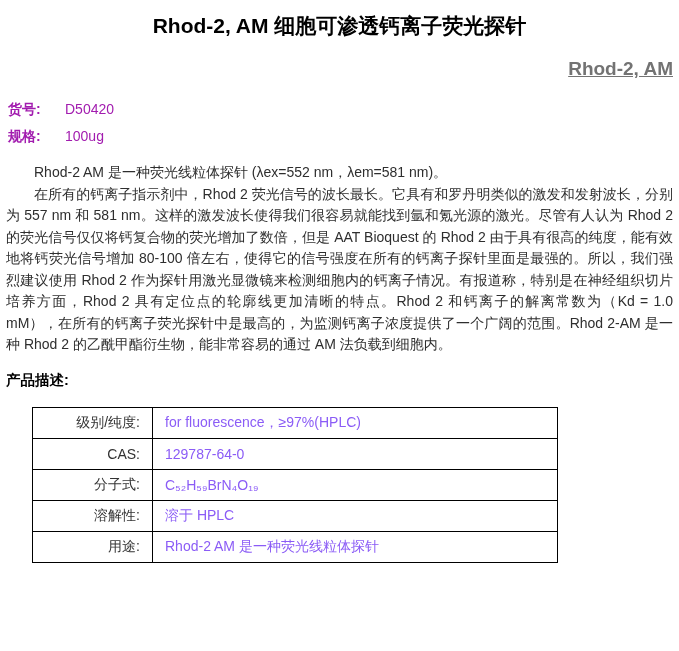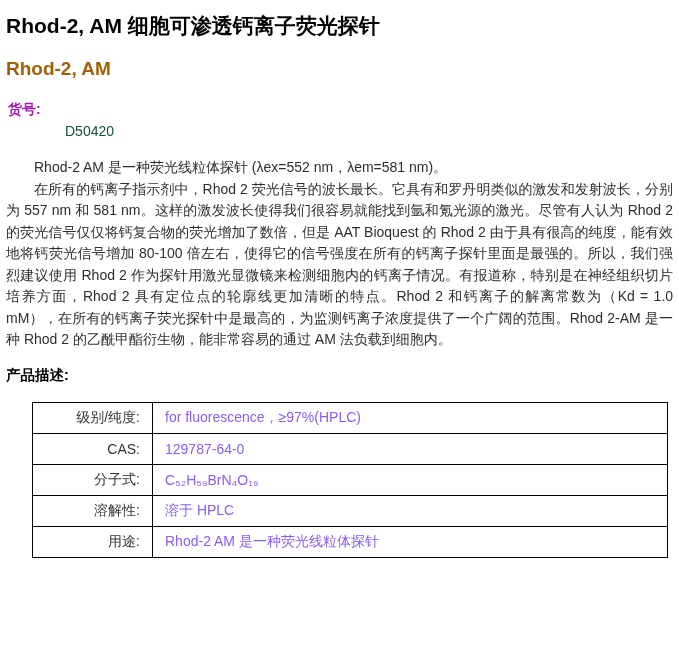--- a/index.html
+++ b/index.html
@@ -7,49 +7,49 @@
     width: 679px; height: 651px;
     font-family: "Liberation Sans", "DejaVu Sans", sans-serif;
     font-size: 14px;
     color: #2e2e2e;
     overflow: hidden;
   }
   .page { padding: 12px 6px 0 6px; box-sizing: border-box; }
 
   .doc-title {
     font-size: 21px; font-weight: bold; color: #000;
-    margin: 0;
+    text-align: center; margin: 0;
   }
   .doc-subtitle {
-    font-size: 19px; font-weight: bold; color: #a16207;
-    text-align: left; margin: 18px 0 0 0;
+    font-size: 19px; font-weight: bold; color: #737373;
+    text-align: right; margin: 18px 0 0 0; text-decoration: underline;
   }
 
   .info-block { margin-top: 16px; }
   .info-row { display: flex; line-height: 27px; }
   .info-label { font-weight: bold; color: #a21caf; min-width: 57px; padding-left: 2px; }
-  .info-value { color: #14532d; margin-top: 22px; }
+  .info-value { color: #a21caf; }
 
   .section-heading {
     font-size: 14.5px; font-weight: bold; color: #000;
     margin: 9px 0 0 0; line-height: 24px;
   }
 
   .desc-block { margin-top: 12px; }
   .desc-block p {
     margin: 0; text-align: justify; text-indent: 2em;
     line-height: 21.5px; color: #2e2e2e;
   }
 
   .props-heading { margin-top: 12px; }
 
   table.props {
     border-collapse: collapse;
     margin: 15px 0 0 26px;
-    width: 636px;
+    width: 526px;
     table-layout: fixed;
   }
   table.props td {
     border: 1px solid #000;
     height: 30px;
     vertical-align: middle;
     font-size: 14px;
   }
   td.prop-label {
     width: 103px; text-align: right;
@@ -62,20 +62,24 @@
 
 <div class="page">
 
   <h1 class="doc-title">Rhod-2, AM 细胞可渗透钙离子荧光探针</h1>
   <h2 class="doc-subtitle">Rhod-2, AM</h2>
 
   <div class="info-block">
     <div class="info-row">
       <span class="info-label">货号:</span>
       <span class="info-value">D50420</span>
+    </div>
+    <div class="info-row">
+      <span class="info-label">规格:</span>
+      <span class="info-value">100ug</span>
     </div>
   </div>
 
 
   <div class="desc-block">
     <p>Rhod-2 AM 是一种荧光线粒体探针 (λex=552 nm，λem=581 nm)。</p>
     <p>在所有的钙离子指示剂中，Rhod 2 荧光信号的波长最长。它具有和罗丹明类似的激发和发射波长，分别为 557 nm 和 581 nm。这样的激发波长使得我们很容易就能找到氩和氪光源的激光。尽管有人认为 Rhod 2 的荧光信号仅仅将钙复合物的荧光增加了数倍，但是 AAT Bioquest 的 Rhod 2 由于具有很高的纯度，能有效地将钙荧光信号增加 80-100 倍左右，使得它的信号强度在所有的钙离子探针里面是最强的。所以，我们强烈建议使用 Rhod 2 作为探针用激光显微镜来检测细胞内的钙离子情况。有报道称，特别是在神经组织切片培养方面，Rhod 2 具有定位点的轮廓线更加清晰的特点。Rhod 2 和钙离子的解离常数为（Kd = 1.0 mM），在所有的钙离子荧光探针中是最高的，为监测钙离子浓度提供了一个广阔的范围。Rhod 2-AM 是一种 Rhod 2 的乙酰甲酯衍生物，能非常容易的通过 AM 法负载到细胞内。</p>
   </div>
 
   <h3 class="section-heading props-heading">产品描述:</h3>

